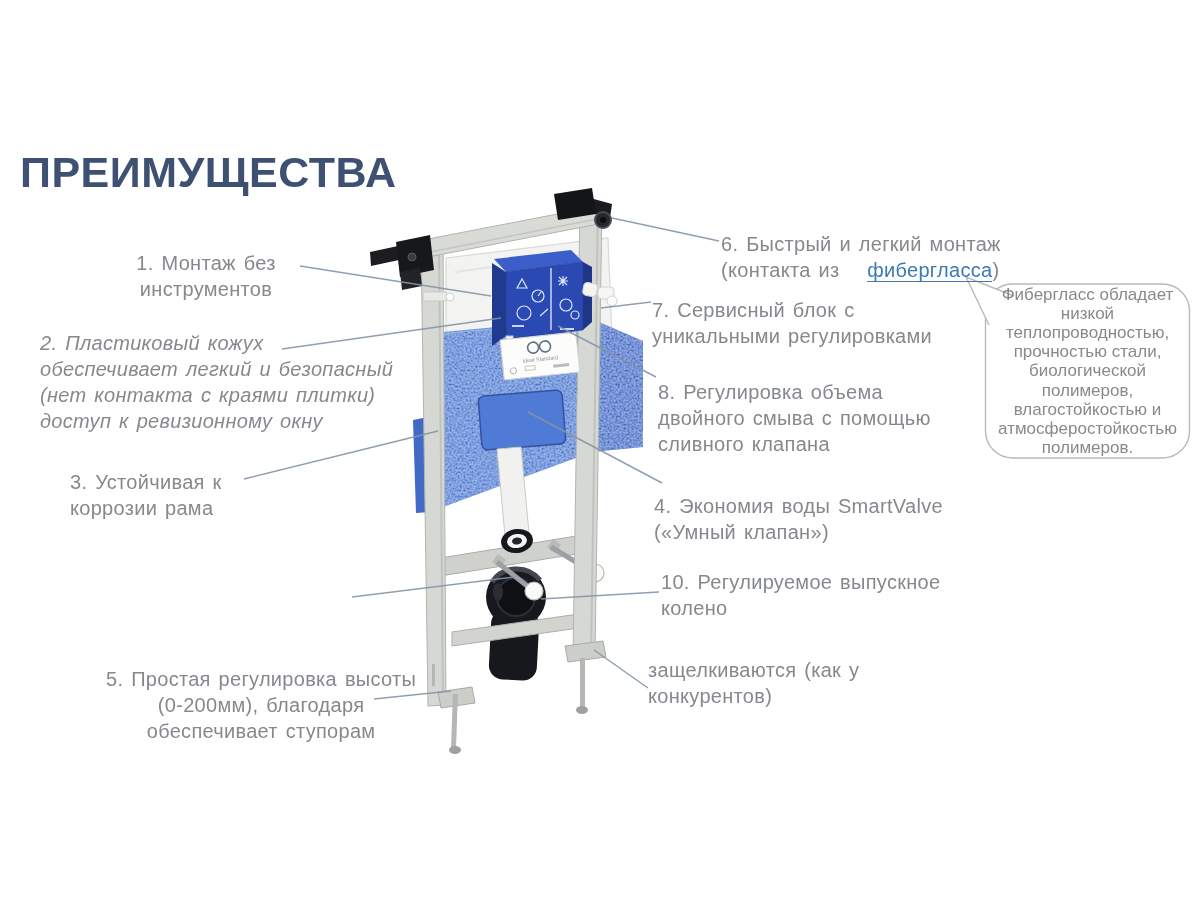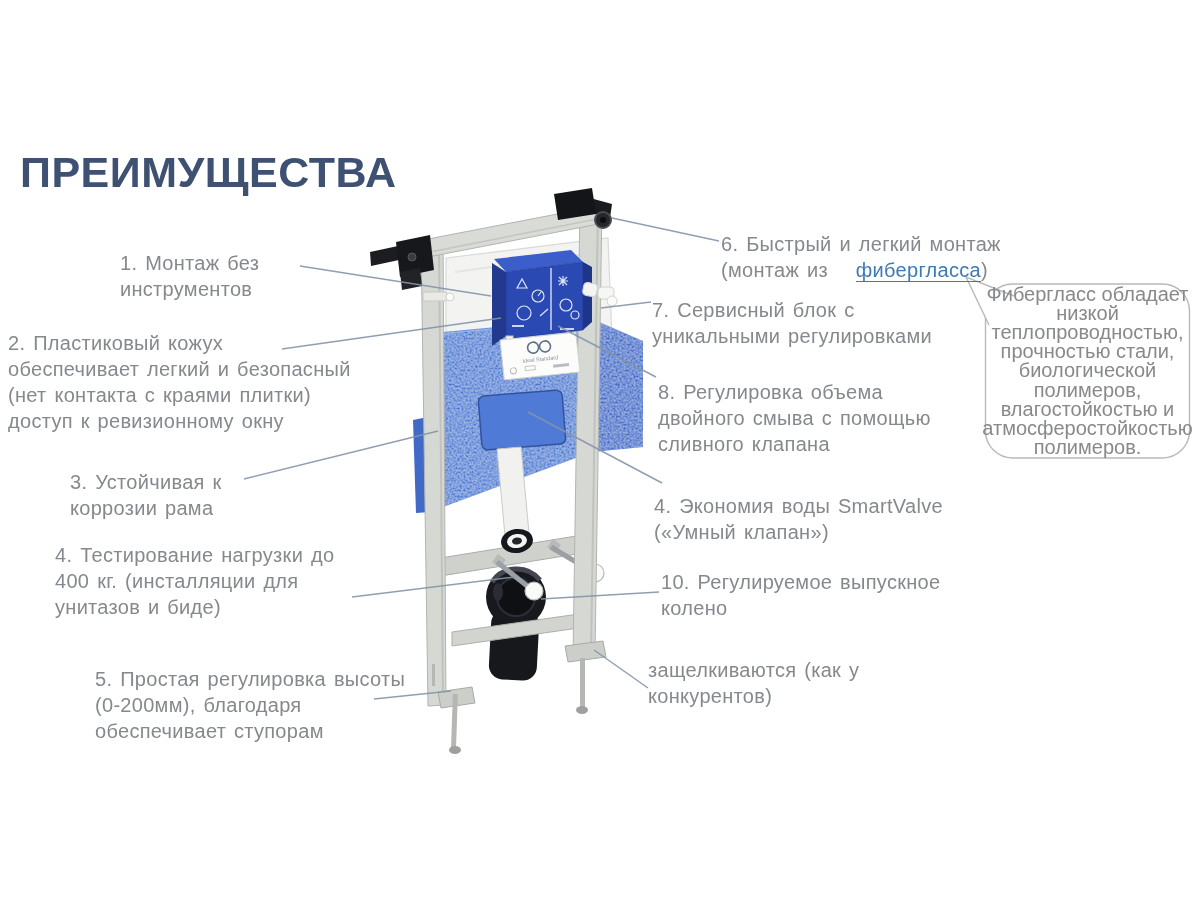--- a/index.html
+++ b/index.html
@@ -8,21 +8,21 @@
   #art{position:absolute;left:0;top:0;z-index:1;}
   .page-title{position:absolute;left:20px;top:148px;z-index:2;font-size:43px;font-weight:700;
               color:#3e5173;letter-spacing:0.5px;}
   .adv{position:absolute;z-index:2;font-size:20px;line-height:26px;color:#85898d;
        letter-spacing:0.3px;word-spacing:2px;}
   .adv span{display:block;}
   .adv .inline{display:inline;}
   .link{color:#3d7ab5;border-bottom:1.5px solid #3d7ab5;cursor:pointer;margin-left:20px;}
   .bubble-text{position:absolute;left:985px;top:284px;width:205px;height:174px;z-index:2;
        display:flex;flex-direction:column;align-items:center;justify-content:center;
-       font-size:20px;line-height:19.1px;color:#87898b;text-align:center;}
+       font-size:17px;line-height:19.1px;color:#87898b;text-align:center;}
 </style>
 </head>
 <body>
 
 <div class="stage">
 
 <svg id="art" width="1200" height="900" viewBox="0 0 1200 900">
   <defs>
     <filter id="specks" x="-5%" y="-5%" width="110%" height="110%">
       <feTurbulence type="fractalNoise" baseFrequency="0.5" numOctaves="2" seed="4" stitchTiles="stitch"></feTurbulence>
@@ -175,52 +175,47 @@
 
   <g>
     <rect x="985.5" y="284" width="204" height="174" rx="27" fill="#ffffff" stroke="#b7babc" stroke-width="1.4"></rect>
     <path d="M1014,296 L966,277 L989,325 Z" fill="#ffffff"></path>
     <path d="M1014,296 L966,277 L989,325" fill="none" stroke="#b7babc" stroke-width="1.4"></path>
   </g>
 </svg>
 
 <div class="page-title">ПРЕИМУЩЕСТВА</div>
 
-<div class="adv" style="left:120px;top:250px;width:172px;text-align:left;">
+<div class="adv" style="left:120px;top:250px;width:172px;text-align:center;">
   <span>1. Монтаж без</span>
   <span>инструментов</span>
 </div>
 
-<div class="adv" style="left:8px;top:330px;">
+<div class="adv" style="left:40px;top:330px;font-style:italic;">
   <span>2. Пластиковый кожух</span>
   <span>обеспечивает легкий и безопасный</span>
   <span>(нет контакта с краями плитки)</span>
   <span>доступ к ревизионному окну</span>
 </div>
 
 <div class="adv" style="left:70px;top:469px;">
   <span>3. Устойчивая к</span>
   <span>коррозии рама</span>
 </div>
 
-<div class="adv" style="left:55px;top:542px;">
-  <span>4. Тестирование нагрузки до</span>
-  <span>400 кг. (инсталляции для</span>
-  <span>унитазов и биде)</span>
-</div>
-
-<div class="adv" style="left:95px;top:666px;">
+
+<div class="adv" style="left:106px;top:666px;text-align:center;">
   <span>5. Простая регулировка высоты</span>
   <span>(0-200мм), благодаря</span>
   <span>обеспечивает ступорам</span>
 </div>
 
 <div class="adv" style="left:721px;top:231px;">
   <span>6. Быстрый и легкий монтаж</span>
-  <span><span class="inline">(монтаж из </span><span class="inline link">фибергласса</span><span class="inline">)</span></span>
+  <span><span class="inline">(контакта из </span><span class="inline link">фибергласса</span><span class="inline">)</span></span>
 </div>
 
 <div class="adv" style="left:652px;top:297px;">
   <span>7. Сервисный блок с</span>
   <span>уникальными регулировками</span>
 </div>
 
 <div class="adv" style="left:658px;top:379px;">
   <span>8. Регулировка объема</span>
   <span>двойного смыва с помощью</span>

